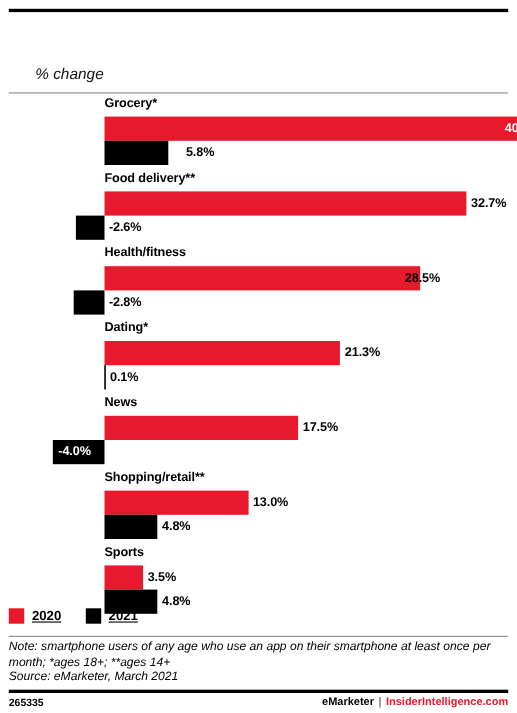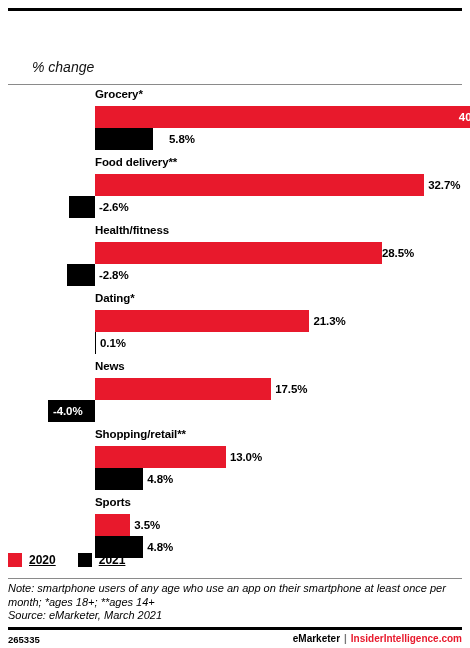--- a/index.html
+++ b/index.html
@@ -213,21 +213,21 @@
         </div>
         <div class="barrow" style="top: 40px;">
           <div class="bar black" style="left: 20.818px; width: 26.182px;"></div>
           <div class="vlabel outside" style="left: 51px;">-2.6%</div>
         </div>
       </div>
       <div class="group" style="top: 136px; height: 62px;">
         <div class="cat-label">Health/fitness</div>
         <div class="barrow" style="top: 18px;">
           <div class="bar pos red" style="width: 286.995px;"></div>
-          <div class="vlabel outside" style="left: 334px; text-align: center;">28.5%</div>
+          <div class="vlabel outside" style="left: 320px; text-align: center;">28.5%</div>
         </div>
         <div class="barrow" style="top: 40px;">
           <div class="bar black" style="left: 18.804px; width: 28.196px;"></div>
           <div class="vlabel outside" style="left: 51px;">-2.8%</div>
         </div>
       </div>
       <div class="group" style="top: 204px; height: 62px;">
         <div class="cat-label">Dating*</div>
         <div class="barrow" style="top: 18px;">
           <div class="bar pos red" style="width: 214.491px;"></div>

